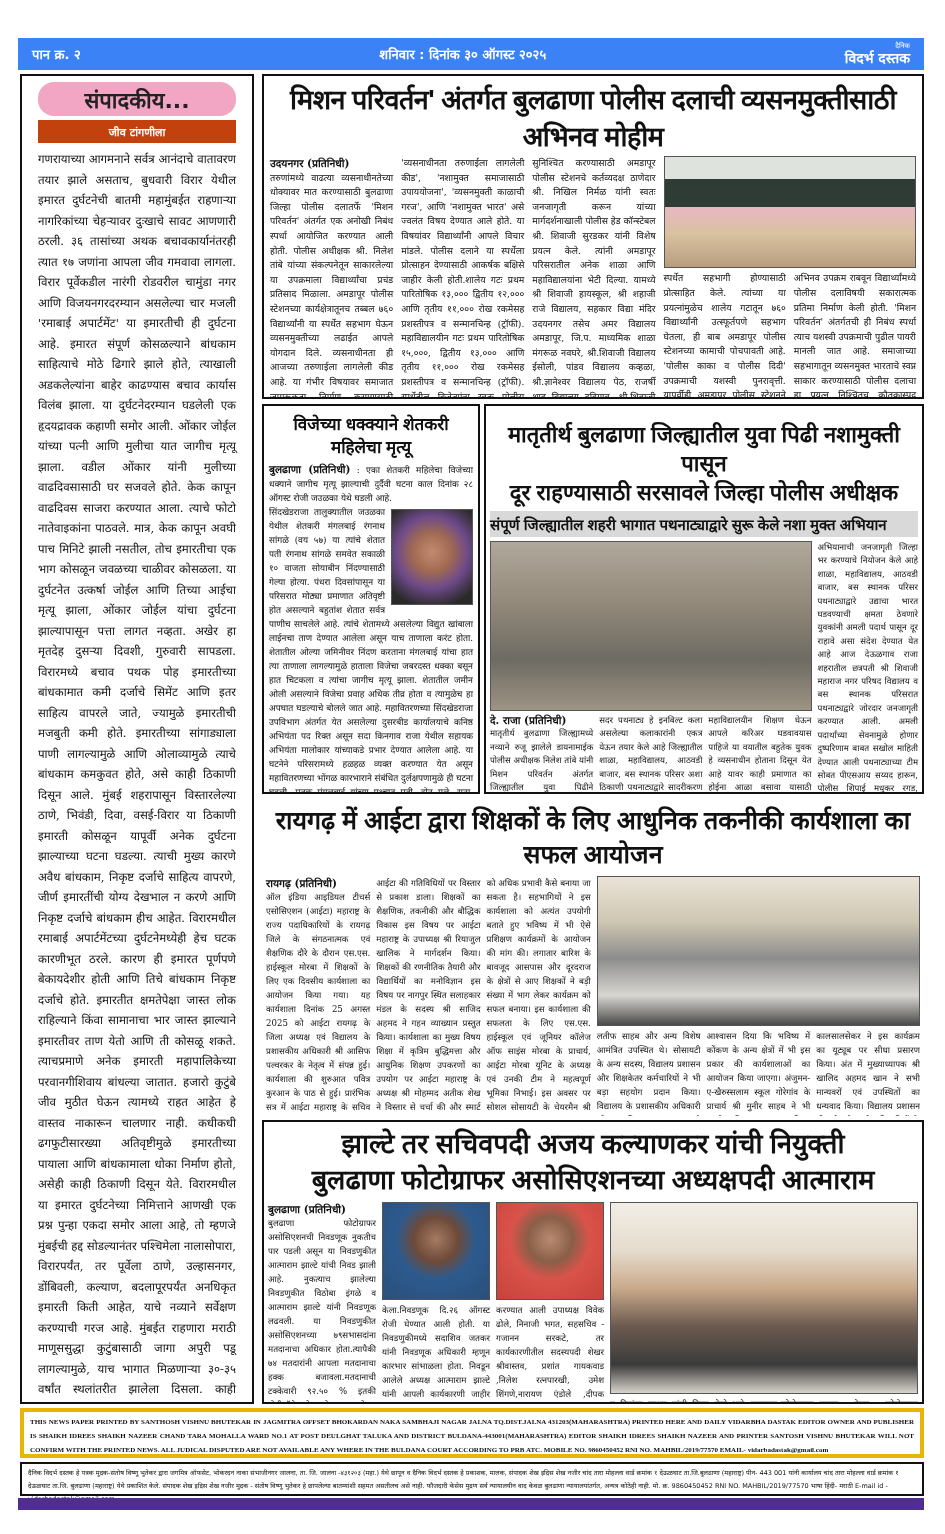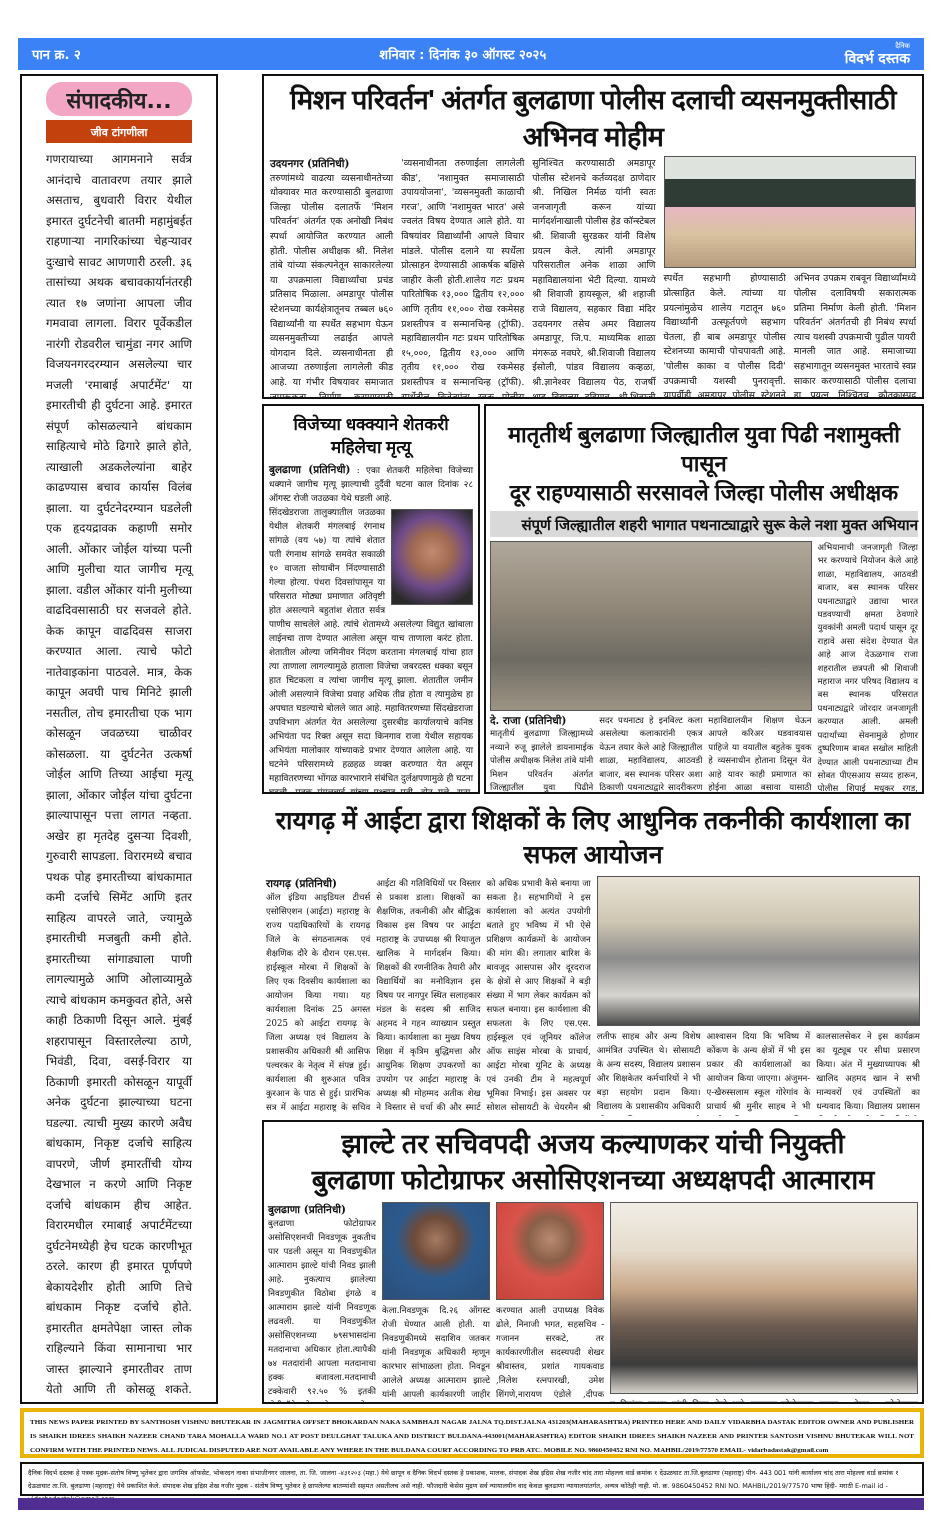--- a/index.html
+++ b/index.html
@@ -5,36 +5,36 @@
   * { box-sizing: border-box; margin: 0; padding: 0; }
   body { width: 945px; height: 1534px; background: #ffffff; font-family: "DejaVu Sans", sans-serif; color: #111; position: relative; overflow: hidden; }
   .page { position: absolute; left: 18px; top: 38px; width: 906px; height: 1452px; }
   .topbar { position: absolute; left: 0; top: 0; width: 906px; height: 32px; background: #3b82f6; color: #fff; display: flex; align-items: center; justify-content: space-between; padding: 0 14px; }
   .topbar .pg { font-size: 13px; font-weight: bold; }
   .topbar .date { font-size: 13px; font-weight: bold; }
   .topbar .brand { text-align: right; line-height: 1; }
   .topbar .brand .small { font-size: 7px; display: block; }
   .topbar .brand .big { font-size: 14px; font-weight: bold; }
   .box { position: absolute; border: 2px solid #111; background: #fff; overflow: hidden; }
-  .editorial { left: 2px; top: 36px; width: 198px; height: 1330px; padding: 6px 20px; }
+  .editorial { left: 2px; top: 36px; width: 234px; height: 1330px; padding: 6px 12px; }
   .ed-title { background: #f2a6c4; border-radius: 16px; text-align: center; font-size: 22px; font-weight: bold; color: #222; padding: 2px 0; margin: 0 4px; }
   .ed-sub { background: #c2410c; color: #fff; text-align: center; font-size: 11px; font-weight: bold; padding: 4px 0; margin: 4px 4px 6px 4px; }
   .ed-body { font-family: "DejaVu Serif", serif; font-size: 11.6px; line-height: 20.5px; text-align: justify; padding: 0 4px; }
   .story1 { left: 244px; top: 36px; width: 662px; height: 325px; }
   .headline { font-family: "Liberation Sans", sans-serif; font-weight: bold; color: #111; text-align: center; }
   .s1-head { font-size: 27px; padding: 4px 0 2px 0; letter-spacing: -0.5px; }
   .cols { display: flex; gap: 8px; padding: 0 6px; }
   .col { flex: 1; font-family: "DejaVu Serif", serif; font-size: 9.2px; line-height: 14.6px; text-align: justify; }
   .byline { font-weight: bold; font-size: 10.5px; }
   .photo { background: linear-gradient(135deg, #8c9a86 0%, #d9c9b4 40%, #6b7a64 70%, #a58e78 100%); border: 1px solid #555; }
   .story2 { left: 244px; top: 366px; width: 218px; height: 390px; }
   .s2-head { font-size: 17px; padding: 6px 2px 4px 2px; }
   .story3 { left: 466px; top: 366px; width: 440px; height: 390px; }
   .s3-head { font-size: 22px; line-height: 29px; padding: 14px 4px 2px 4px; }
-  .s3-sub { background: #d9d9d9; font-family: "Liberation Sans", sans-serif; font-size: 15px; font-weight: bold; text-align: right; padding: 3px 0; margin: 2px 4px; }
+  .s3-sub { background: #d9d9d9; font-family: "Liberation Sans", sans-serif; font-size: 15px; font-weight: bold; text-align: left; padding: 3px 0; margin: 2px 4px; }
   .story4 { left: 244px; top: 760px; width: 662px; height: 318px; border: none; }
   .s4-head { font-size: 25px; padding: 4px 0 6px 0; }
   .story5 { left: 244px; top: 1082px; width: 662px; height: 284px; }
   .s5-head { font-size: 27px; line-height: 36px; padding: 4px 0; }
   .footer1 { position: absolute; left: 2px; top: 1370px; width: 904px; height: 50px; border: 4px solid #eab308; padding: 3px 6px; font-family: "Liberation Serif", serif; font-size: 7px; line-height: 14px; text-align: justify; font-weight: bold; }
   .footer2 { position: absolute; left: 2px; top: 1424px; width: 904px; height: 34px; border: 2px solid #111; padding: 3px 6px; font-family: "DejaVu Sans", sans-serif; font-size: 6.5px; line-height: 13px; }
   .bottombar { position: absolute; left: 0; top: 1460px; width: 906px; height: 12px; background: #4f2d91; }
 </style>
 </head>
 <body>

